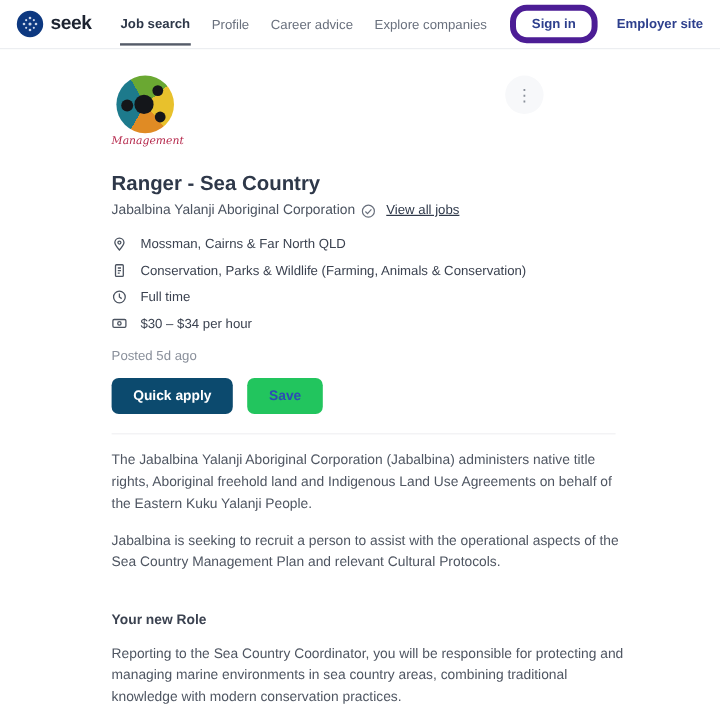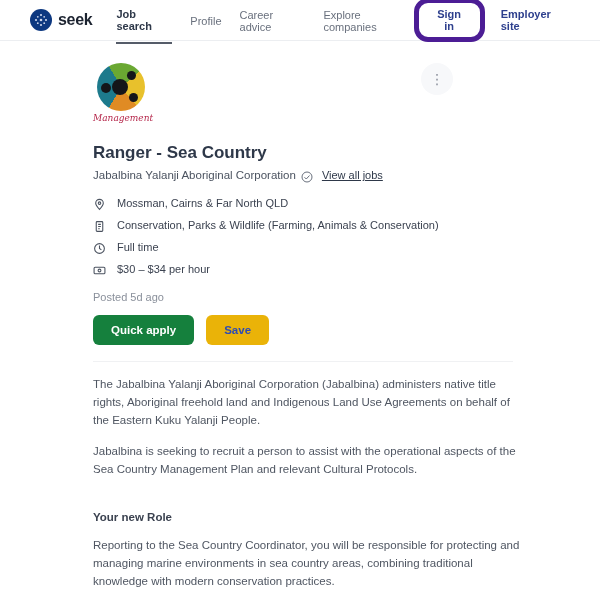--- a/index.html
+++ b/index.html
@@ -2,21 +2,21 @@
 <html><head>
 <meta charset="utf-8">
 <style>
   * { margin: 0; padding: 0; box-sizing: border-box; }
   html, body { width: 600px; background: #fff; font-family: "Liberation Sans", "DejaVu Sans", sans-serif; color: #2e3849; }
   body { width: 600px; height: 600px; overflow: hidden; }
 
   
   .header {
     height: 41px; display: flex; align-items: center;
-    padding: 0 30px; border-bottom: 1px solid #eceef1; background: #fff;
+    padding: 0 14px; border-bottom: 1px solid #eceef1; background: #fff;
   }
   .brand { display: flex; align-items: center; gap: 6px; cursor: pointer; }
   .brand-mark {
     width: 22px; height: 22px; border-radius: 50%; background: #0d3880;
     display: flex; align-items: center; justify-content: center; color: #cdd6ea; font-size: 13px;
   }
   .brand-word { font-size: 16px; font-weight: bold; color: #1c2330; letter-spacing: -0.3px; }
   .nav { display: flex; align-items: center; gap: 18px; margin-left: 24px; }
   .nav-item { font-size: 11px; color: #69707d; padding: 12px 0 10px; cursor: pointer; }
   .nav-item.active { color: #2e3849; font-weight: bold; border-bottom: 2px solid #555c69; }
@@ -46,34 +46,34 @@
   .company-logo .d4 { width: 9px; height: 9px; left: 32px; top: 30px; }
   .logo-caption { font-family: "DejaVu Serif", serif; font-style: italic; font-size: 9px; color: #b5264a; text-align: center; margin-top: 2px; }
 
   .job-title { font-size: 17px; font-weight: bold; color: #2e3849; margin-top: 20px; }
   .company-row { display: flex; align-items: center; gap: 5px; margin-top: 6px; }
   .company-name { font-size: 11.5px; color: #4b5360; }
   .verified-icon { width: 12px; height: 12px; color: #69707d; }
   .view-all { font-size: 11px; color: #2e3849; text-decoration: underline; margin-left: 4px; cursor: pointer; }
 
   .details-list { margin-top: 16px; display: flex; flex-direction: column; gap: 9px; }
-  .detail-row { display: flex; gap: 11px; }
+  .detail-row { display: flex; align-items: center; gap: 11px; }
   .detail-icon { width: 13px; height: 13px; color: #4b5360; flex-shrink: 0; }
   .detail-text { font-size: 11px; color: #3b4250; }
 
   .posted { font-size: 11px; color: #8a909b; margin-top: 15px; }
 
   .actions { display: flex; align-items: center; gap: 12px; margin-top: 12px; }
   .quick-apply-btn {
-    background: #15803d; color: #fff; font-weight: bold; font-size: 11.5px;
+    background: #0c4a6e; color: #fff; font-weight: bold; font-size: 11.5px;
     border: none; border-radius: 6px; padding: 9px 18px; cursor: pointer;
     font-family: "Liberation Sans", sans-serif;
   }
   .save-btn {
-    background: #eab308; color: #2d4bb5; font-weight: bold; font-size: 11.5px;
+    background: #22c55e; color: #2d4bb5; font-weight: bold; font-size: 11.5px;
     border: none; border-radius: 6px; padding: 9px 18px; cursor: pointer;
     font-family: "Liberation Sans", sans-serif;
   }
 
   .divider { border: none; border-top: 1px solid #f0f1f3; margin: 16px 0 0; width: 420px; }
 
   
   .description { width: 428px; margin-top: 14px; font-size: 11.5px; line-height: 1.55; color: #4f5662; }
   .description p { margin-bottom: 14px; }
   .desc-heading { font-weight: bold; color: #3b4250; margin: 26px 0 10px; font-size: 11.5px; }

